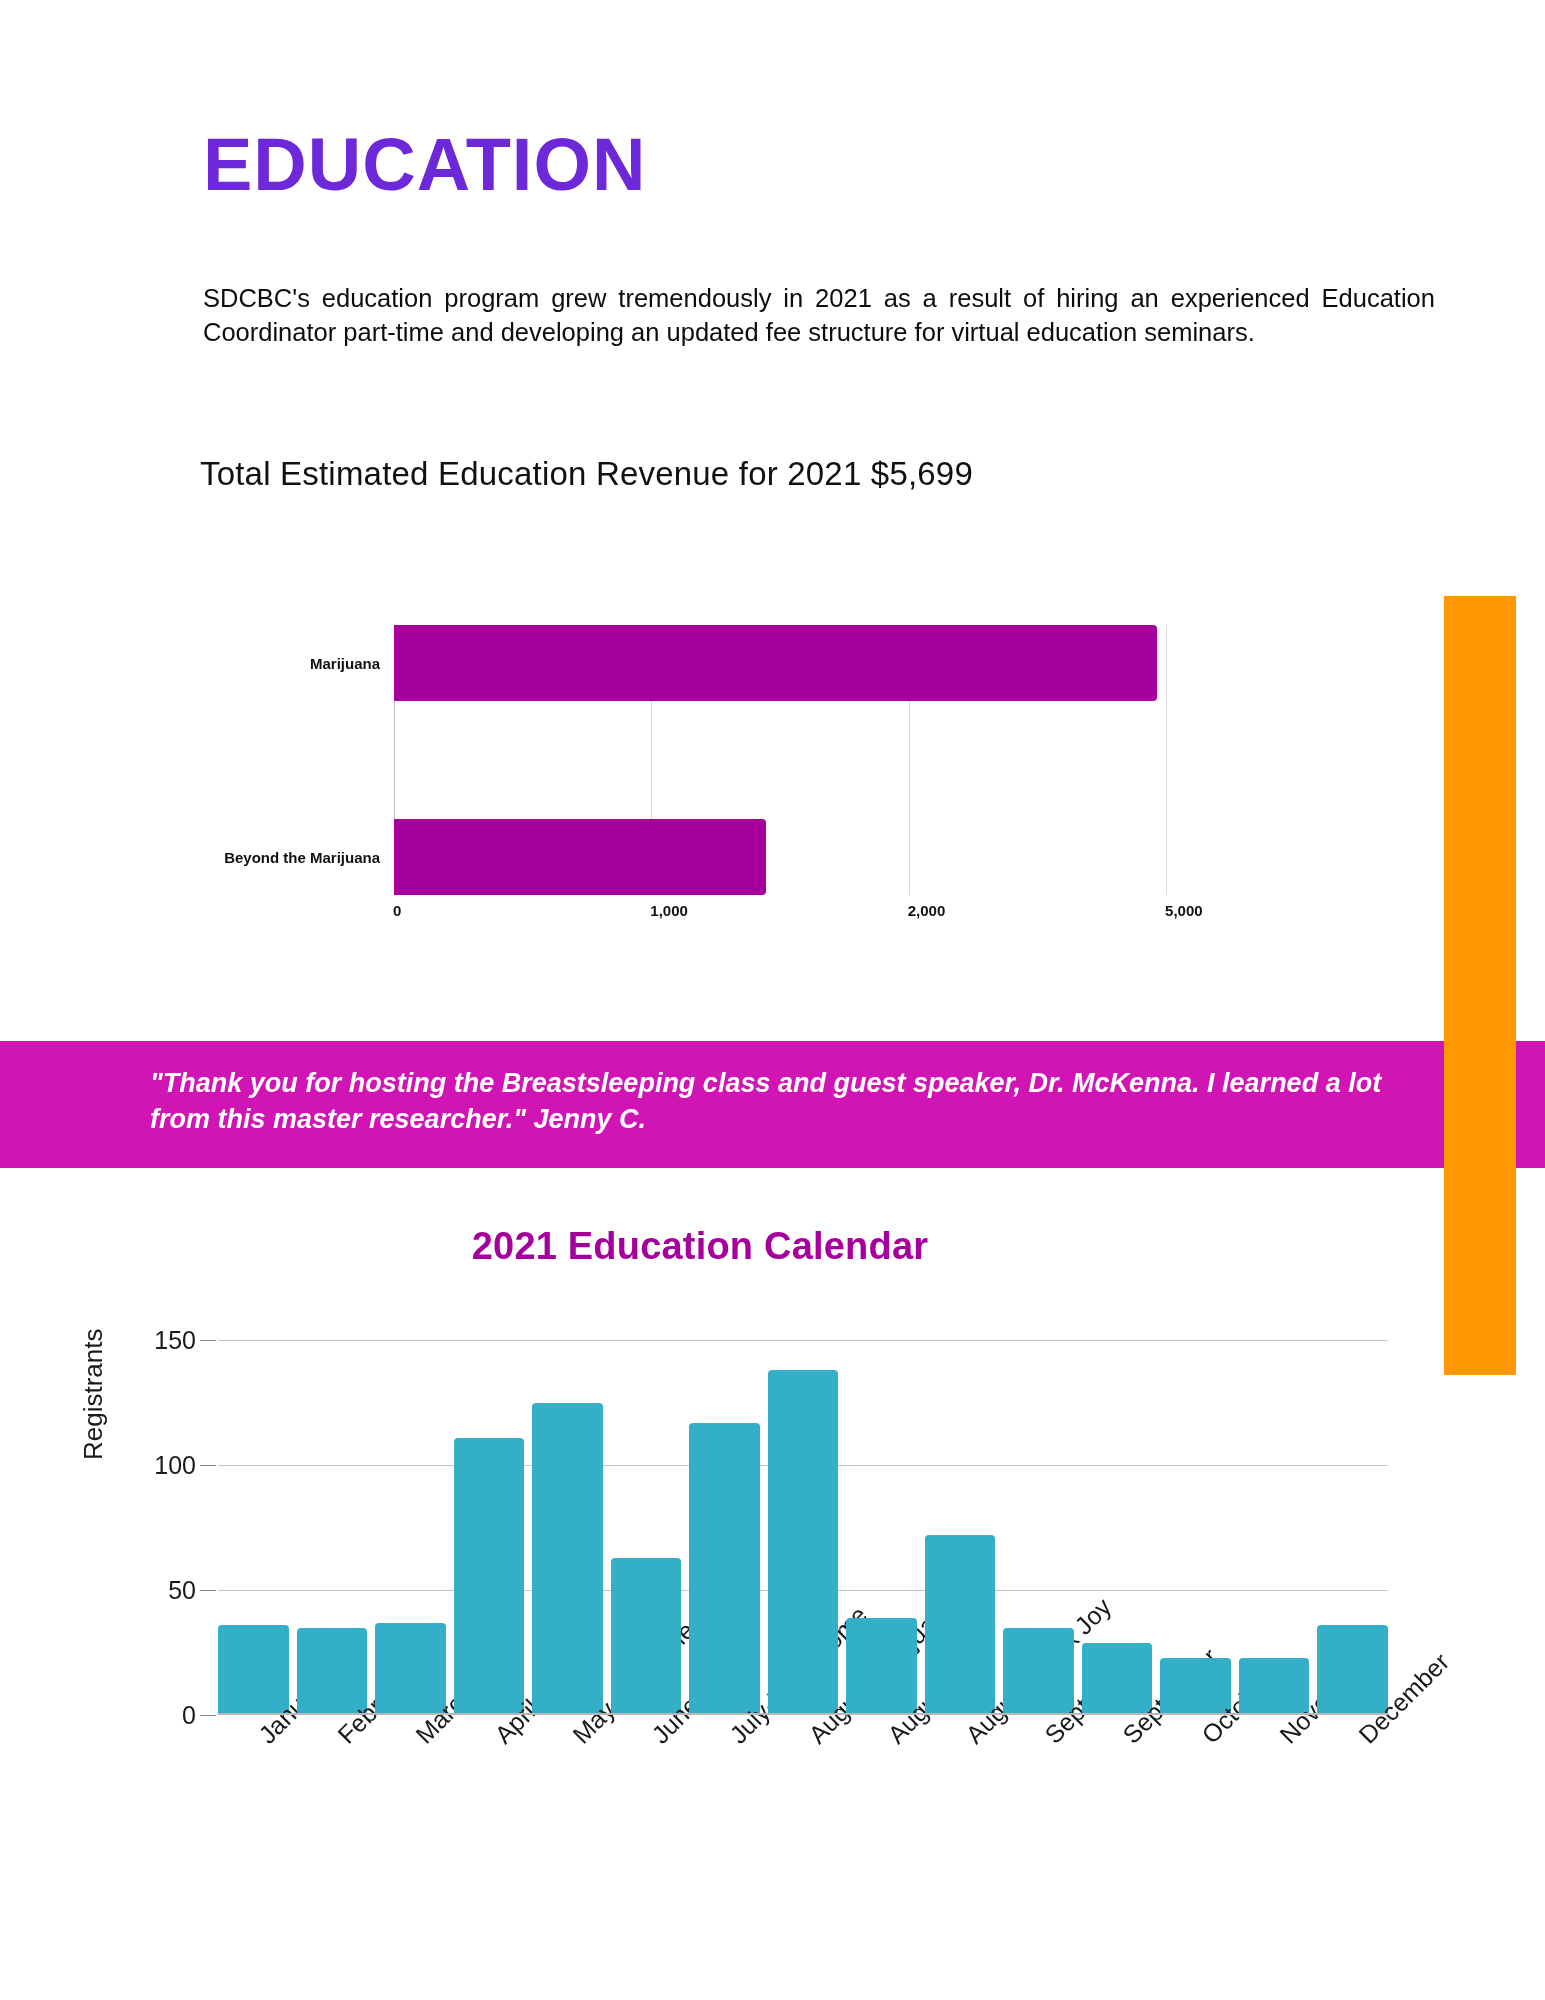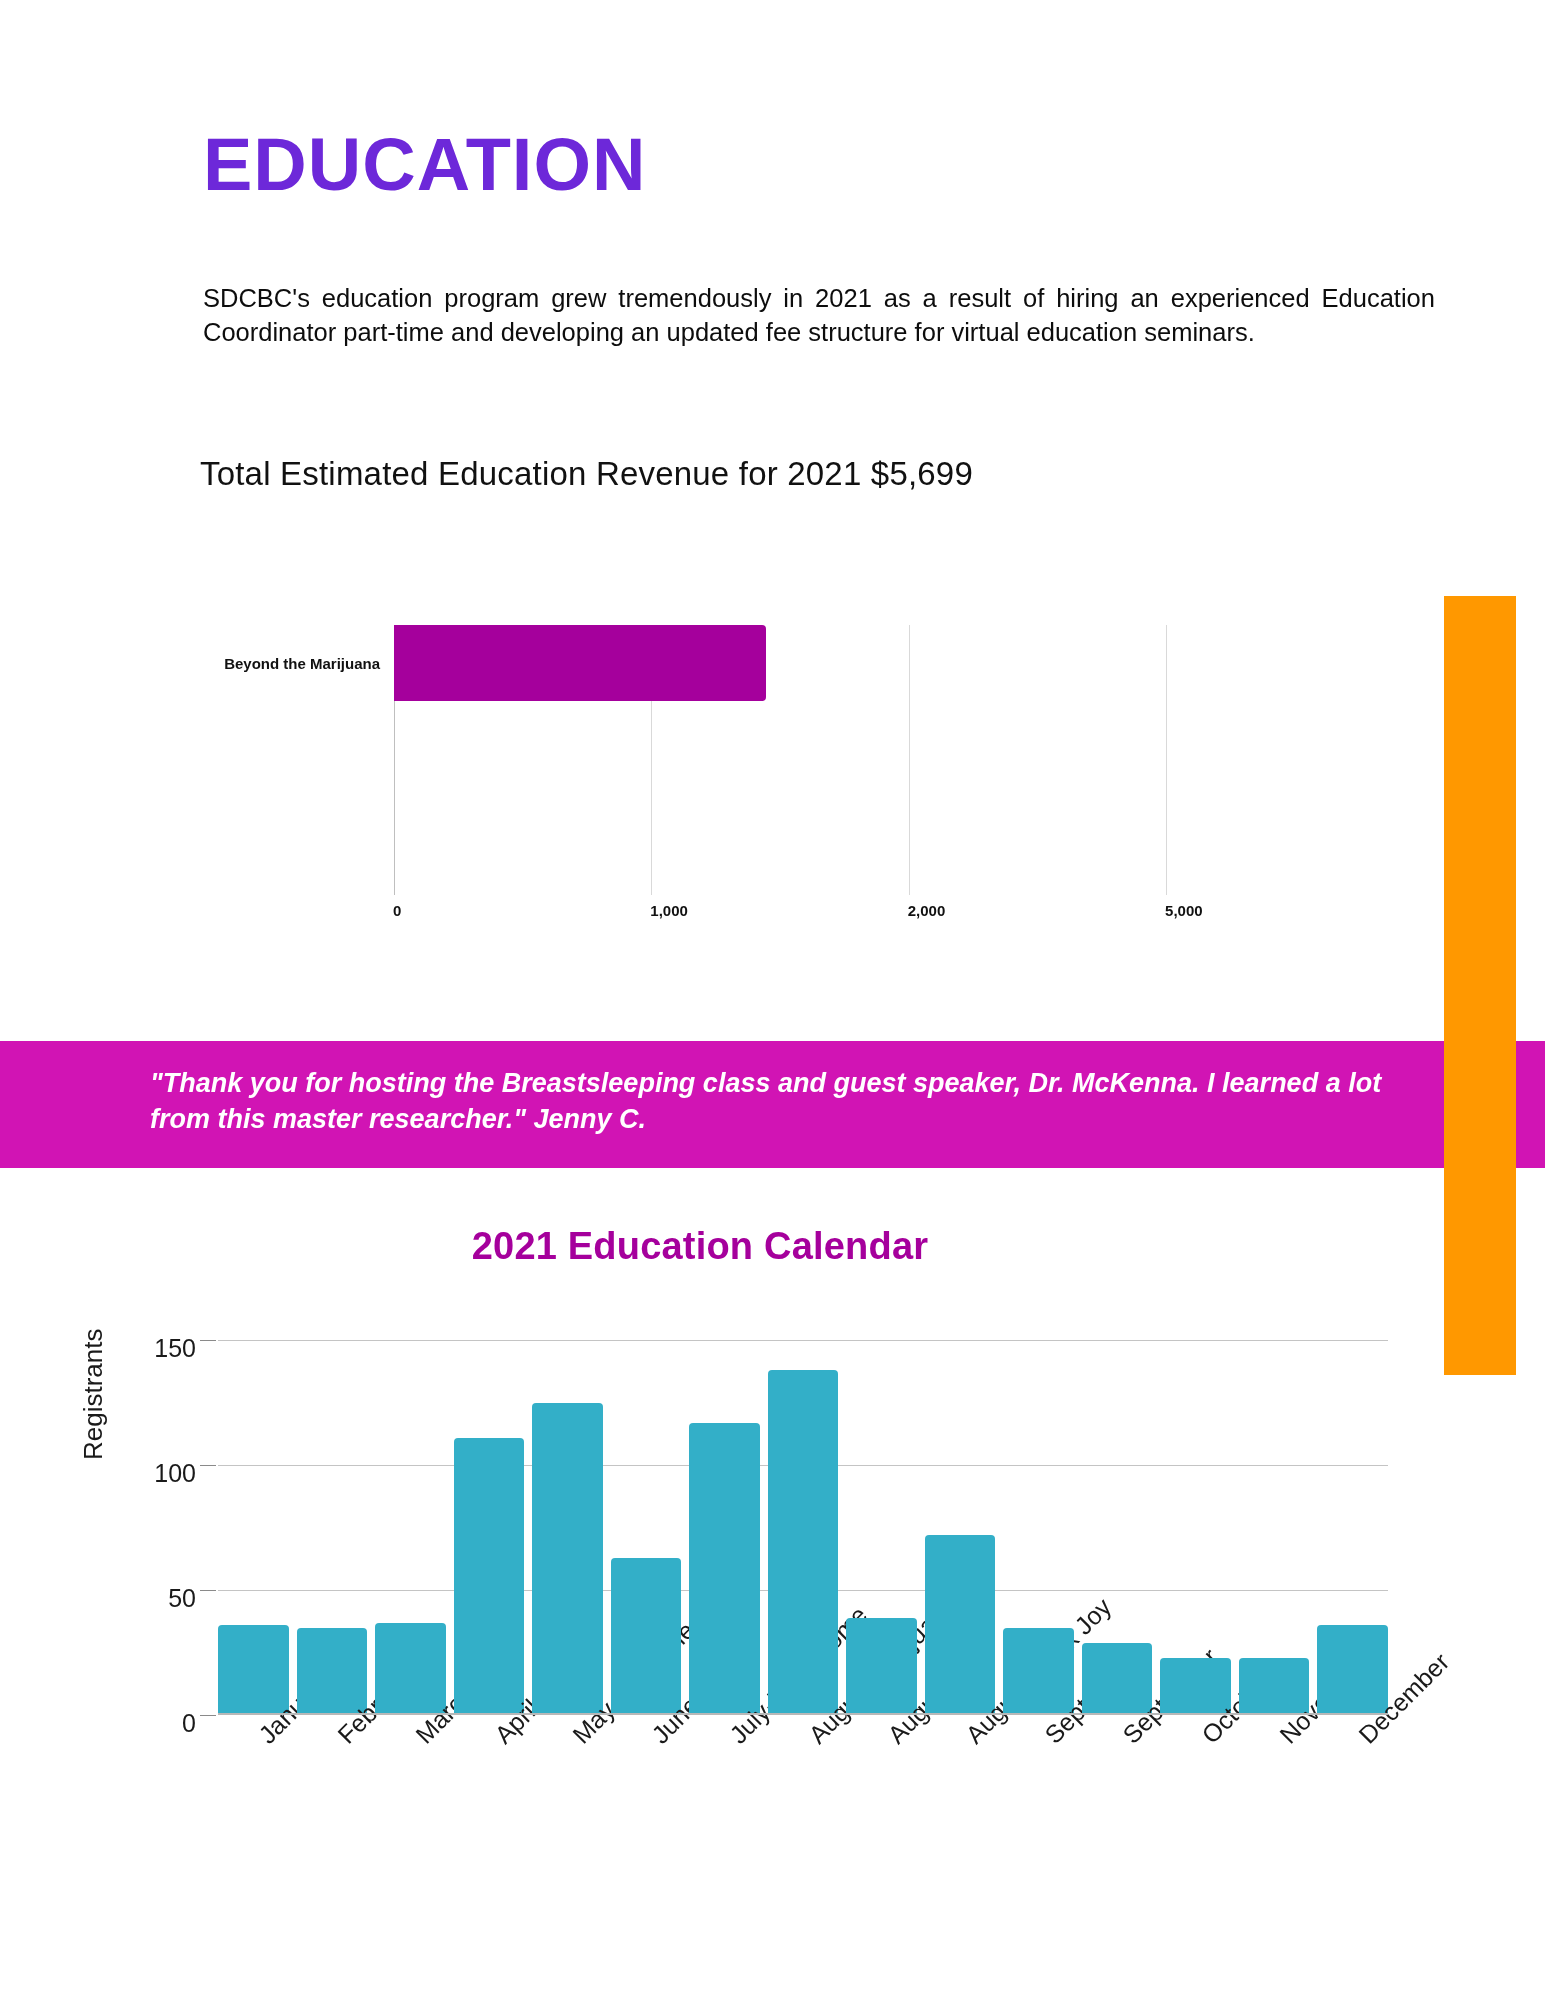--- a/index.html
+++ b/index.html
@@ -149,21 +149,20 @@
   }
   .vbar-baseline{
     position:absolute;left:0;right:0;bottom:0;height:2px;background:#b8b8b8;
   }
   .ytick{
     position:absolute;
     right:calc(100% + 22px);
     font-size:25px;color:#1a1a1a;
     transform:translateY(-50%);
     white-space:nowrap;
-    margin-top:8px;
   }
   .ytick-dash{
     position:absolute;
     right:calc(100% + 2px);
     width:16px;height:1px;background:#8a8a8a;
   }
   .vbars{
     position:absolute;inset:0;
     display:flex;align-items:flex-end;
     gap:8px;
@@ -208,20 +207,24 @@
 <div class="webinar-chart">
 
   <div class="hbar-plot">
     <div class="hbar-grid" id="hgrid">
         <div class="hgridline axis0" style="left: 0px;"></div>
         <div class="hgridline" style="left: 257.353px;"></div>
         <div class="hgridline" style="left: 514.706px;"></div>
         <div class="hgridline" style="left: 772.059px;"></div>
       </div>
     <div class="hbar-rows" id="hrows">
+        <div class="hbar-row">
+          <div class="hbar-label">Marijuana</div>
+          <div class="hbar" style="width: 762.537px; background: rgb(165, 0, 156);"></div>
+        </div>
         <div class="hbar-row">
           <div class="hbar-label">Beyond the Marijuana</div>
           <div class="hbar" style="width: 371.618px; background: rgb(165, 0, 156);"></div>
         </div>
       </div>
   </div>
 
   <div class="hbar-ticks" id="hticks">
       <div class="hbar-tick" style="left: 0px;">0</div>
       <div class="hbar-tick" style="left: 257.353px;">1,000</div>

